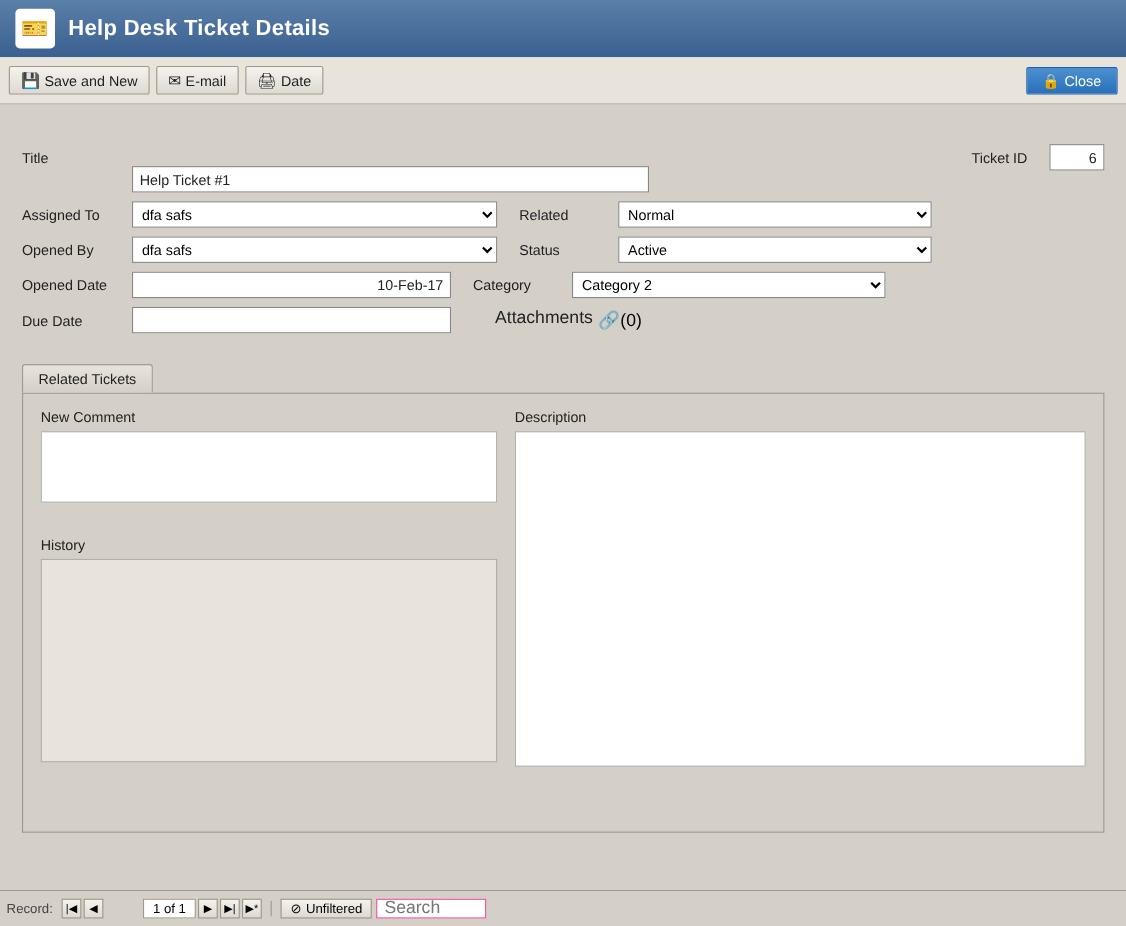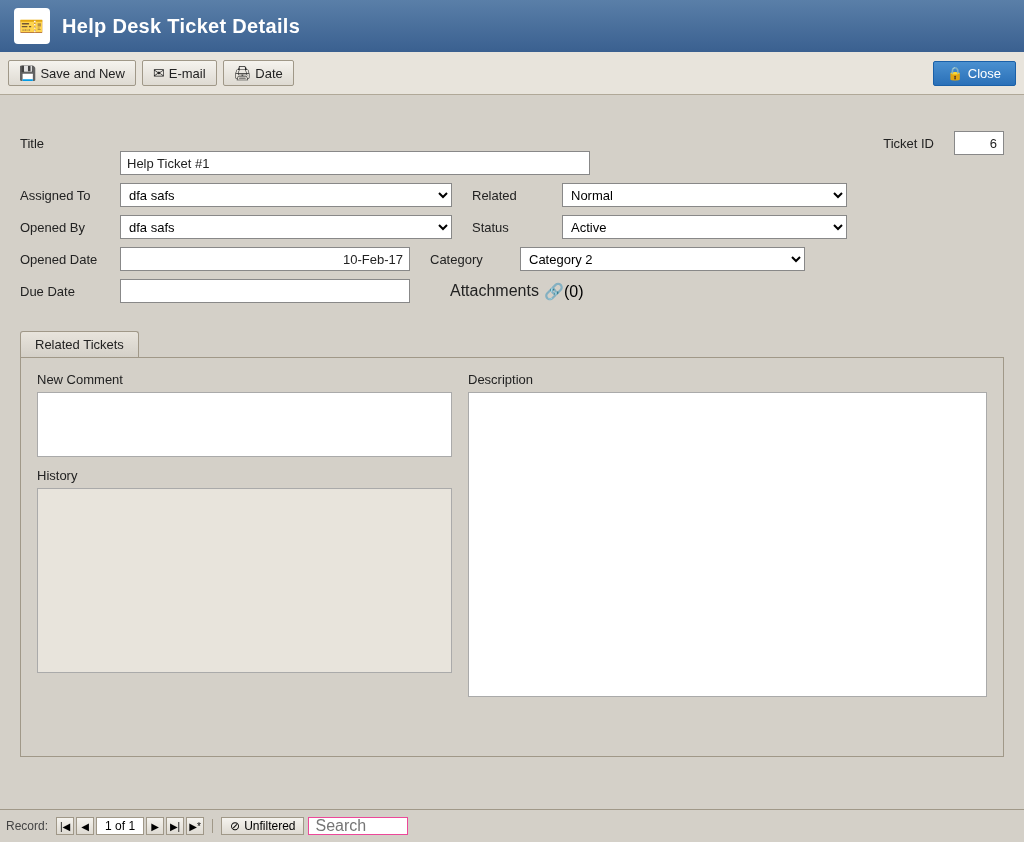--- a/index.html
+++ b/index.html
@@ -204,21 +204,21 @@
       background: #fff;
       resize: none;
       font-size: 13px;
       padding: 3px 5px;
       font-family: inherit;
     }
 
     .history-label {
       font-size: 13px;
       color: #222;
-      margin-top: 8px;
+      margin-top: 28px;
       margin-bottom: 5px;
     }
 
     .history-box {
       width: 100%;
       height: 185px;
       background: #e8e4dc;
       border: 1px solid #aaa;
     }
 
@@ -258,20 +258,21 @@
       width: 18px; height: 18px;
       display: flex; align-items: center; justify-content: center;
       cursor: pointer;
       font-size: 10px;
     }
     .record-info {
       border: 1px solid #a09888;
       background: #fff;
       padding: 1px 8px;
       font-size: 12px;
+      margin-left: 34px;
     }
     .status-divider { width: 1px; height: 14px; background: #a09888; margin: 0 4px; }
     .unfiltered-btn {
       display: flex; align-items: center; gap: 4px;
       padding: 1px 8px;
       background: linear-gradient(180deg, #f5f3ee 0%, #dedad2 100%);
       border: 1px solid #a09888;
       cursor: pointer;
       font-size: 12px;
     }

